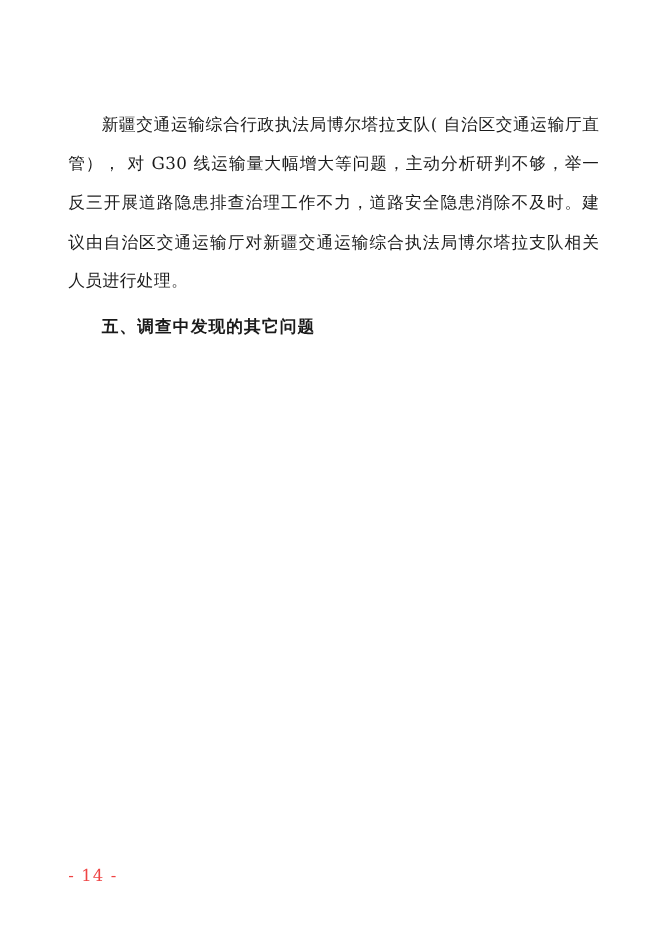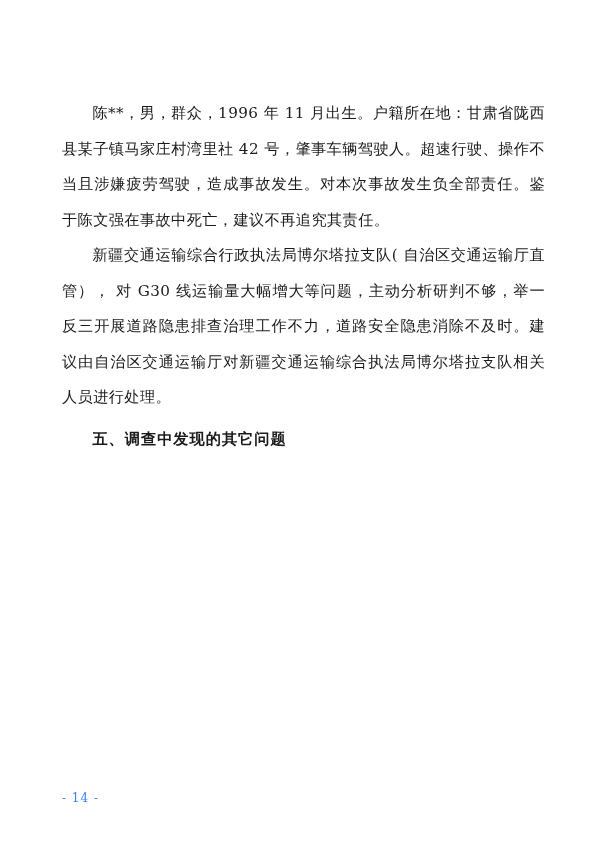--- a/index.html
+++ b/index.html
@@ -39,36 +39,35 @@
   .heading {
     margin: 0;
     text-indent: 2em;
     font-weight: bold;
     letter-spacing: 1px;
   }
   .page-number {
     position: absolute;
     left: 62px;
     bottom: 58px;
-    font-size: 12px;
+    font-size: 15px;
     letter-spacing: 1px;
-    color: #3b82f6;
+    color: #ef4444;
   }
   .spacer-heading {
     height: 6px;
   }
 </style>
 </head>
 <body>
 
 <div class="page">
 
   <div class="doc-body">
 
-    <p class="para-first">陈**，男，群众，1996 年 11 月出生。户籍所在地：甘肃省陇西县某子镇马家庄村湾里社 42 号，肇事车辆驾驶人。超速行驶、操作不当且涉嫌疲劳驾驶，造成事故发生。对本次事故发生负全部责任。鉴于陈文强在事故中死亡，建议不再追究其责任。</p>
 
 
 
 
 
     <p class="para">新疆交通运输综合行政执法局博尔塔拉支队( 自治区交通运输厅直管）， 对 G30 线运输量大幅增大等问题，主动分析研判不够，举一反三开展道路隐患排查治理工作不力，道路安全隐患消除不及时。建议由自治区交通运输厅对新疆交通运输综合执法局博尔塔拉支队相关人员进行处理。</p>
 
     <div class="spacer-heading"></div>
 
     <p class="heading">五、调查中发现的其它问题</p>

